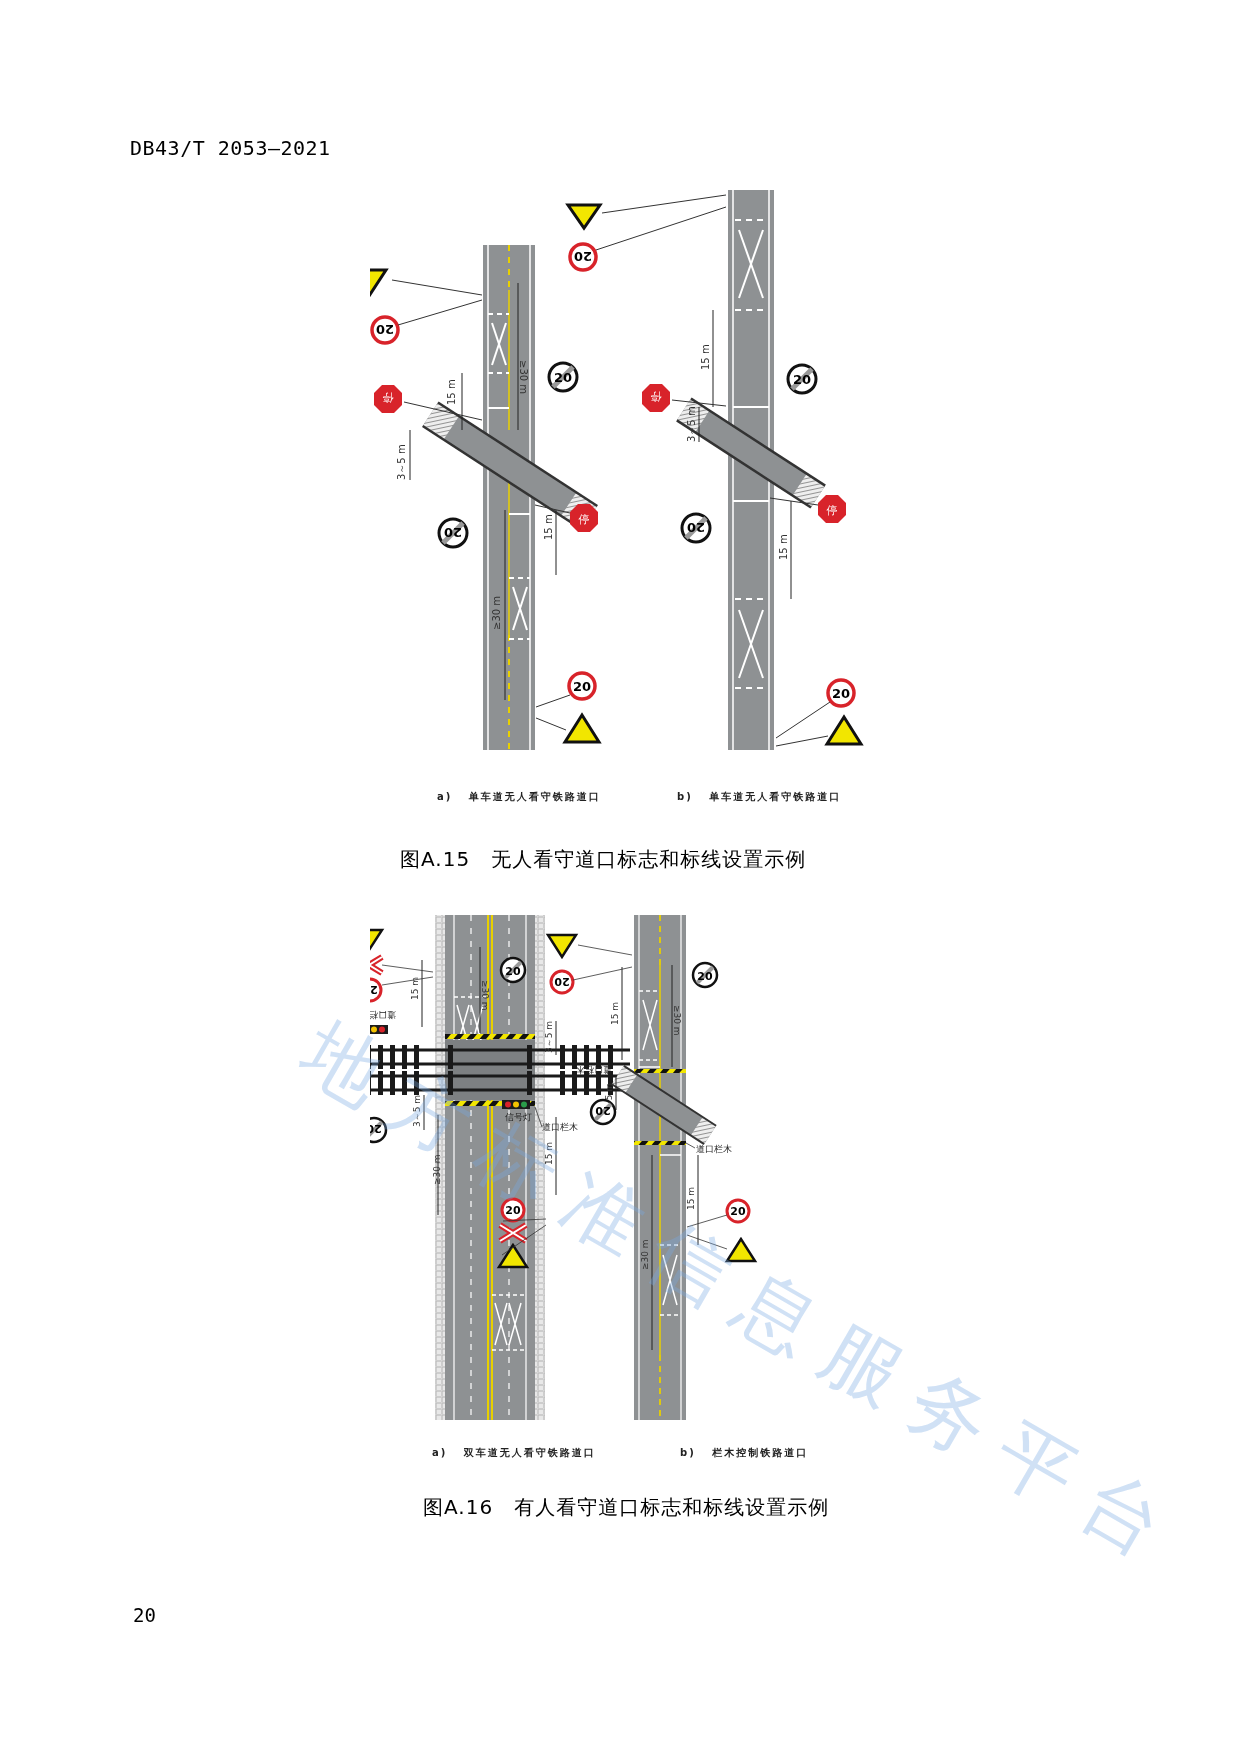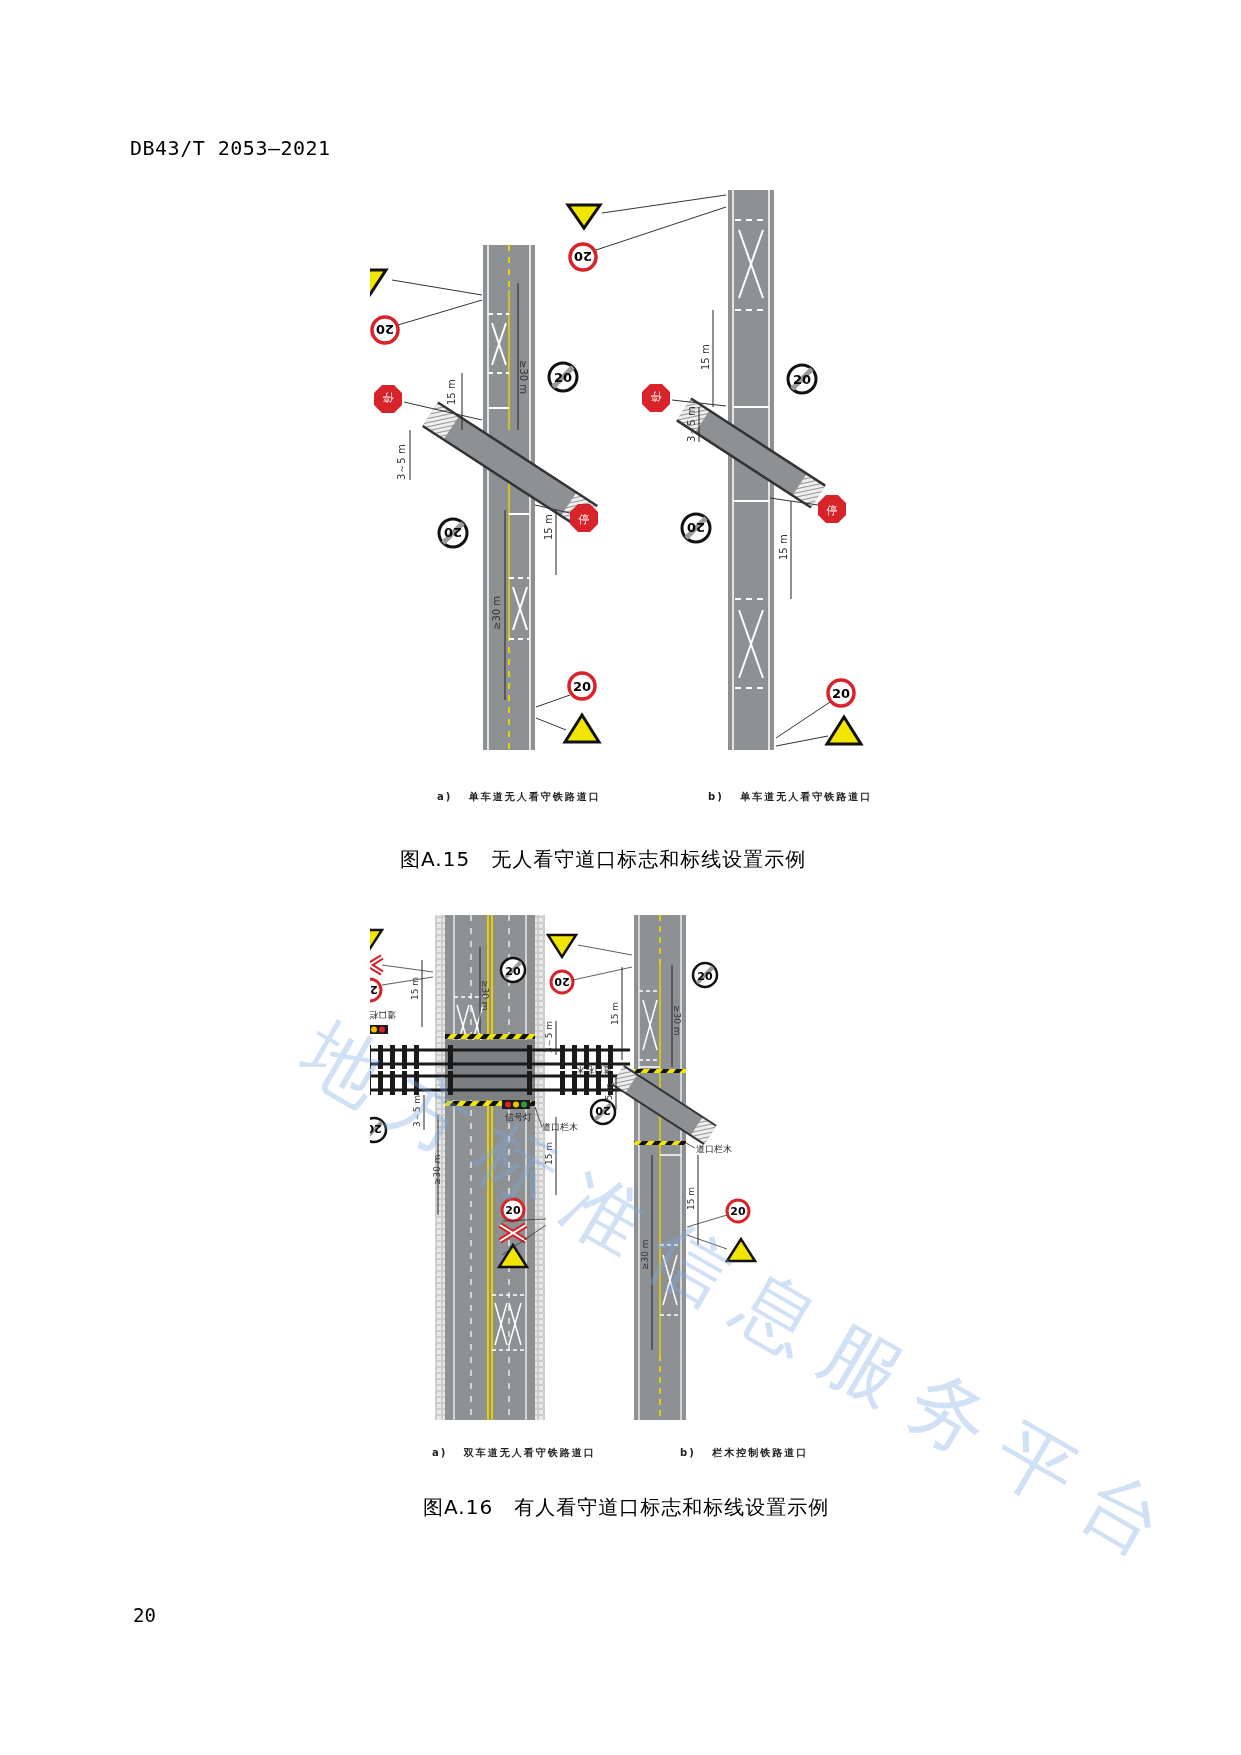--- a/index.html
+++ b/index.html
@@ -167,21 +167,21 @@
   <line x1="460" y1="522" x2="406" y2="558" stroke="#333" stroke-width="1"></line>
   <g>
       <polygon points="474,537 457,564 491,564" fill="#f2e600" stroke="#111" stroke-width="3"></polygon>
     </g>
   <line x1="458" y1="556" x2="406" y2="566" stroke="#333" stroke-width="1"></line>
 </svg>
 
 <div class="abs subcap" style="left:437px;top:790px">
   <span>a)</span>&nbsp;&nbsp;&nbsp;<span>单车道无人看守铁路道口</span>
 </div>
-<div class="abs subcap" style="left:708px;top:790px">
+<div class="abs subcap" style="left:677px;top:790px">
   <span>b)</span>&nbsp;&nbsp;&nbsp;<span>单车道无人看守铁路道口</span>
 </div>
 <div class="abs caption" style="left:400px;top:846px">图A.15　无人看守道口标志和标线设置示例</div>
 
 <svg class="abs" style="left:370px;top:905px" width="520" height="530" viewBox="0 0 520 530">
   <defs>
     <pattern id="hatch2" width="4" height="4" patternUnits="userSpaceOnUse" patternTransform="rotate(45)">
       <rect width="4" height="4" fill="#eee"></rect>
         <line x1="0" y1="0" x2="0" y2="4" stroke="#555" stroke-width="1.2"></line>
     </pattern>

